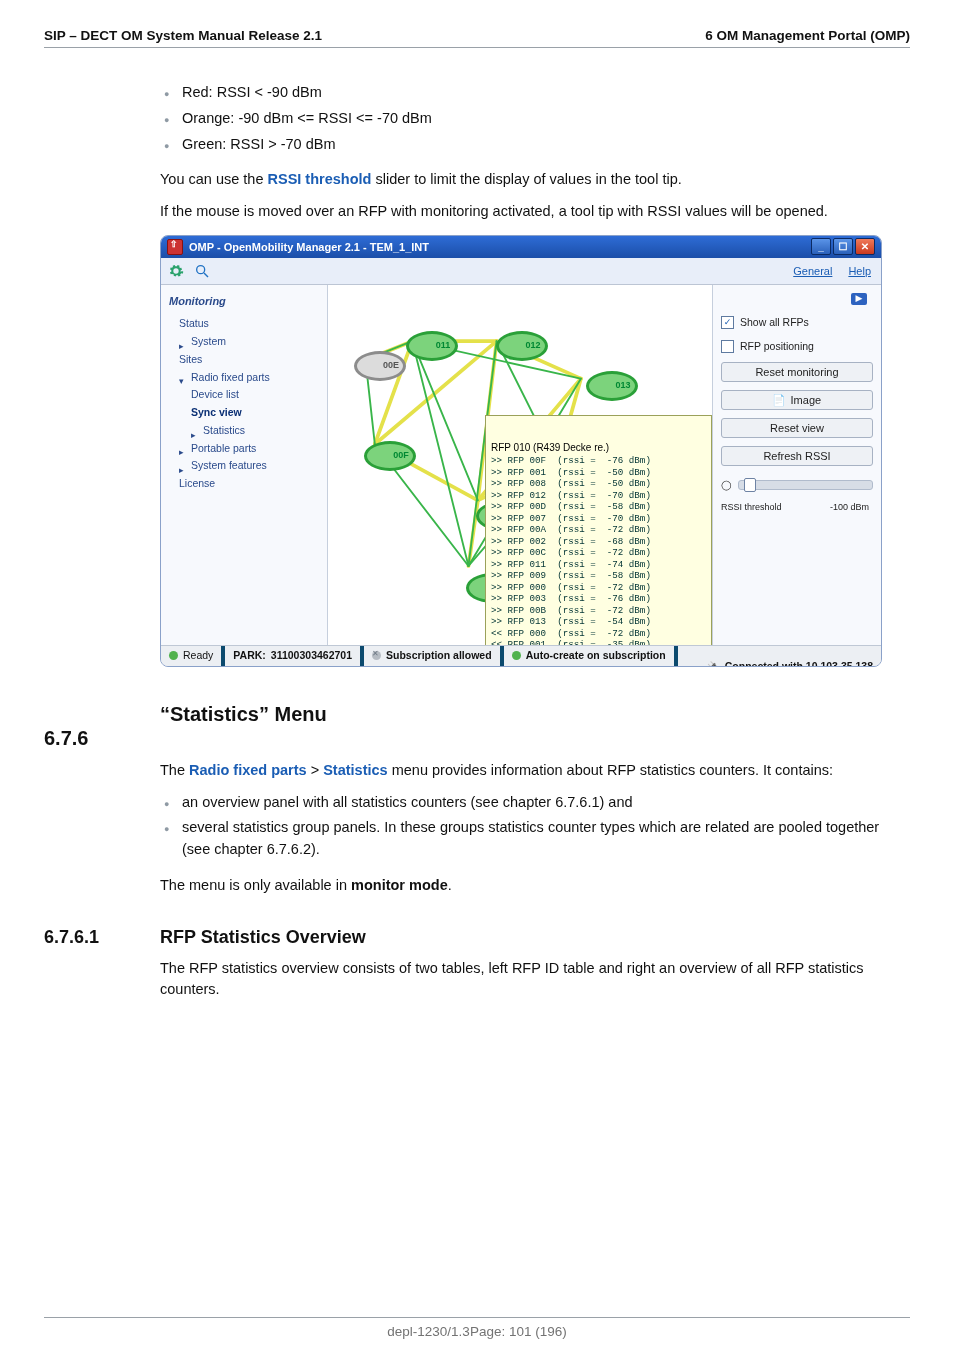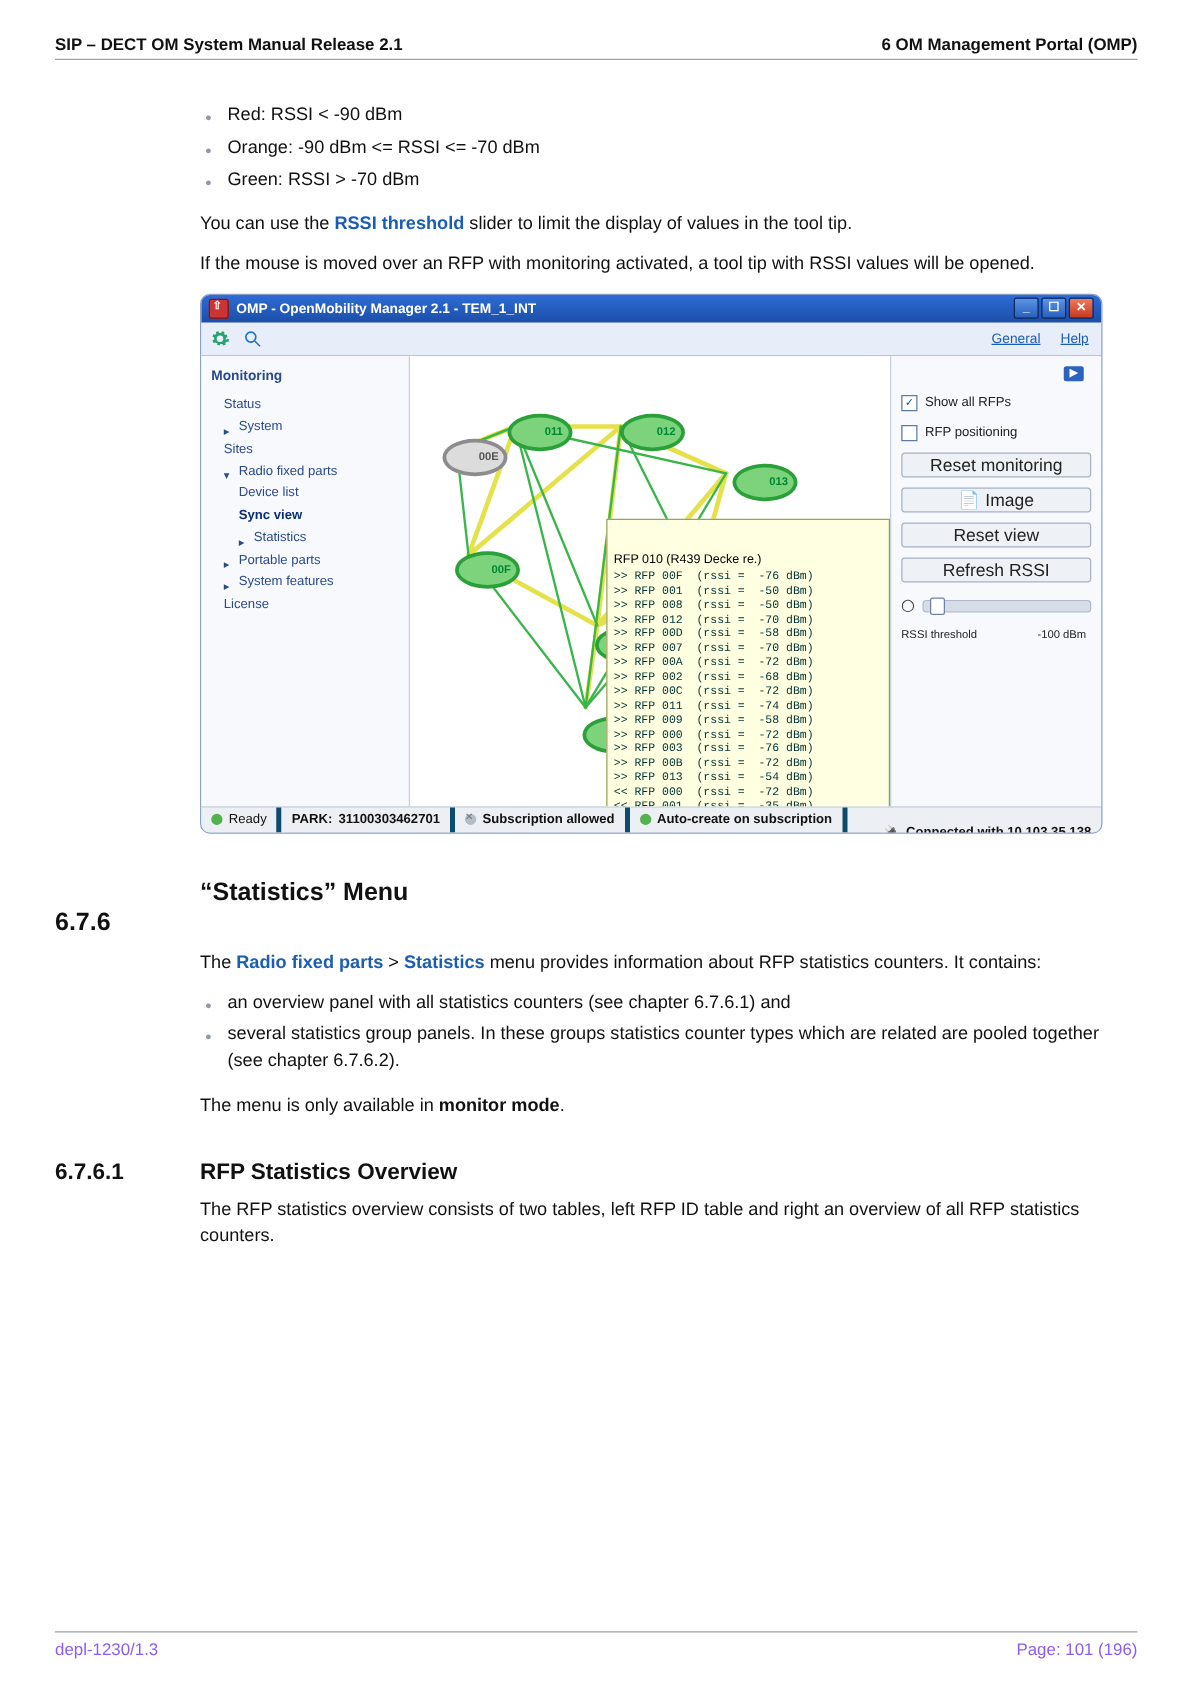--- a/index.html
+++ b/index.html
@@ -22,21 +22,21 @@
   ul.bullets > li::before { content:"●"; color:#8f9aa4; font-size:9px; position:absolute; left:4px; top:6px; }
   p { margin:10px 0; }
   .link { color:var(--accent); font-weight:700; text-decoration:none; }
   .section-row { display:flex; gap:20px; margin-top:36px; }
   .secnum { width:96px; flex:0 0 96px; font-weight:700; font-size:20px; color:#111;margin-top:24px; }
   .sechead { font-weight:700; font-size:20px; color:#111; }
   .sub-row { display:flex; gap:20px; margin-top:30px; }
   .subnum { width:96px; flex:0 0 96px; font-weight:700; font-size:18px; color:#111; }
   .subhead { font-weight:700; font-size:18px; color:#111; }
   strong { font-weight:700; }
-  .footer { position:absolute; left:44px; right:44px; bottom:24px; display:flex; justify-content:space-between; font-size:13.5px; color:#8b5cf6; border-top:1px solid var(--rule); padding-top:6px; }
+  .footer { position:absolute; left:44px; right:44px; bottom:12px; display:flex; justify-content:center; font-size:13.5px; color:#737373; border-top:1px solid var(--rule); padding-top:6px; }
 
   
   .shot-wrap { margin:12px 0 12px 0; }
   .win { width:720px; margin-left:0; border:1px solid #8aa1c9; border-radius:8px; overflow:hidden; font-size:10.5px; background:#e9ecef; }
   .win-titlebar { height:22px; background: linear-gradient(#2e6cd6,#1b4ea8); display:flex; align-items:center; color:#fff; font-weight:700; padding:0 6px; position:relative; }
   .title-icon { width:14px; height:14px; background:#c33; border:1px solid #811; margin-right:6px; border-radius:2px; position:relative; }
   .title-icon::after { content:"⇧"; font-size:9px; color:#fff; position:absolute; top:-2px; left:2px; }
   .win-title { flex:1; font-size:11px; white-space:nowrap; overflow:hidden; text-overflow:ellipsis; }
   .tb-buttons { display:flex; gap:2px; margin-left:auto; }
   .tb-btn { width:18px; height:15px; border:1px solid #0b2a63; border-radius:2px; display:flex; align-items:center; justify-content:center; font-size:10px; color:#fff; }
@@ -45,32 +45,32 @@
   .tb-cls { background:linear-gradient(#f07a5a,#c9391f); }
 
   .win-menubar { height:26px; background:#e8eef9; border-bottom:1px solid #bcc5d4; display:flex; align-items:center; padding:0 6px; gap:8px; }
   .tool { width:18px; height:18px; display:inline-flex; align-items:center; justify-content:center; color:#2a6; }
   .tool.search { color:#2072c4; }
   .menu-spacer { flex:1; }
   .menu-link { color:var(--accent); font-weight:400; text-decoration:underline; font-size:11px; padding:0 4px; cursor:pointer; }
 
   .win-body { display:flex; background:#f0f3f8; }
   .tree-pane { width:158px; flex:0 0 158px; background:#f7f9fd; border-right:1px solid #c6cfdd; padding:6px 4px; }
-  .tree-title { color:#2a4a8b; font-weight:700; font-size:11px; padding:2px 4px 6px; }
+  .tree-title { color:#2a4a8b; font-weight:700; font-size:11px; padding:2px 4px 6px;font-style:italic; }
   .tree-item { display:flex; align-items:center; gap:4px; padding:1px 4px; color:#2a4a8b; font-size:10.5px; cursor:pointer; }
   .tree-item.lvl1 { padding-left:14px; }
   .tree-item.lvl2 { padding-left:26px; }
   .caret { width:8px; height:8px; display:inline-block; }
   .caret::before { content:"▸"; font-size:9px; color:#2a4a8b; }
   .caret.open::before { content:"▾"; }
   .sel { color:#0a2f74; font-weight:700; }
 
   .canvas-pane { flex:1; position:relative; background:#fff; overflow:hidden; height:360px; }
   .right-panel { width:152px; flex:0 0 152px; background:#f7f9fd; border-left:1px solid #c6cfdd; padding:8px; display:flex; flex-direction:column; gap:8px; }
-  .panel-btn { display:inline-flex; align-items:center; justify-content:center; height:20px; padding:0 8px; font-size:14px; background:#eef1f5; border:1px solid #a7b2c3; border-radius:3px; color:#222; width:100%; box-sizing:border-box; }
+  .panel-btn { display:inline-flex; align-items:center; justify-content:center; height:20px; padding:0 8px; font-size:11px; background:#eef1f5; border:1px solid #a7b2c3; border-radius:3px; color:#222; width:100%; box-sizing:border-box; }
   .check-row { display:flex; align-items:center; gap:6px; font-size:10.5px; color:#222; }
   .checkbox { width:11px; height:11px; border:1px solid #5e7aa0; background:#fff; display:inline-flex; align-items:center; justify-content:center; font-size:9px; color:#1a5db4; }
   .slider-row { display:flex; align-items:center; gap:6px; margin-top:4px; font-size:9.5px; color:#222; }
   .slider { flex:1; height:8px; position:relative; background:linear-gradient(to right,#d7dde6,#d7dde6); border-radius:3px; border:1px solid #b0bbcc; }
   .slider-thumb { position:absolute; top:-3px; left:4%; width:10px; height:12px; background:#fff; border:1px solid #6e83a4; border-radius:2px; }
   .slider-labels { display:flex; justify-content:space-between; font-size:9px; color:#222; padding-right:4px; }
   .top-arrow { height:14px; display:flex; justify-content:flex-end; padding-right:6px; }
   .arrow-btn { width:16px; height:12px; background:#2d63c0; color:#fff; font-size:9px; display:flex; align-items:center; justify-content:center; border-radius:2px; }
 
   .node { position:absolute; width:24px; height:24px; border-radius:50%; display:flex; align-items:center; justify-content:center; font-size:9px; font-weight:700; border:3px solid #2aa038; background:#7cd37c; color:#083;padding-left:22px; }

